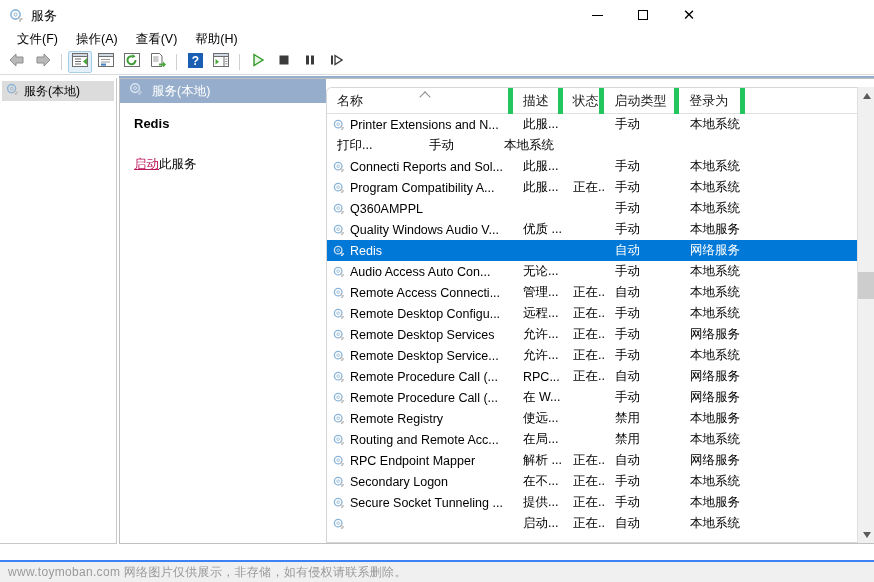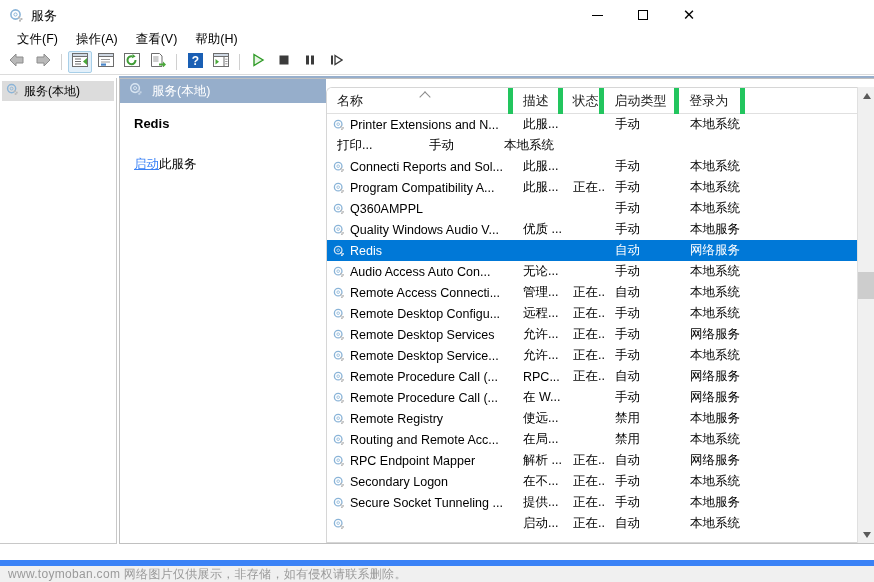--- a/index.html
+++ b/index.html
@@ -120,21 +120,21 @@
   .details-header {
     height: 24px; background: #96aecb;
     display: flex; align-items: center; padding-left: 8px;
   }
   .details-header .dh-label {
     font-size: 12.5px; color: #ffffff; margin-left: 8px;
   }
   .details-body { padding: 13px 14px 0 14px; }
   .svc-name { font-size: 13px; font-weight: bold; color: #000; }
   .svc-action { margin-top: 25px; font-size: 12.5px; color: #000; }
-  .svc-action .lnk { color: #3b82f6; text-decoration: underline; cursor: pointer; }
+  .svc-action .lnk { color: #be185d; text-decoration: underline; cursor: pointer; }
 
   
   .listview {
     position: absolute; left: 206px; top: 8px; width: 549px; height: 456px;
     background: #ffffff;
     border-top-left-radius: 6px;
     border: 1px solid #d6d6d6;
     border-right: none;
     overflow: hidden;
   }
@@ -198,21 +198,21 @@
   }
   .vs-thumb {
     position: absolute; left: 0; top: 185px; width: 17px; height: 27px;
     background: #cdcdcd;
   }
 
   
   .footer {
     position: absolute; left: 0; top: 560px; width: 874px; height: 22px;
     background: #f0f0f0;
-    border-top: 6px solid #3b82f6;
+    border-top: 2px solid #3b82f6;
     display: flex; align-items: center;
   }
   .footer-text {
     font-size: 12px; color: #9a9a9a; padding-left: 8px; letter-spacing: .3px;
     white-space: nowrap;
   }
 </style>
 </head>
 <body>
 

